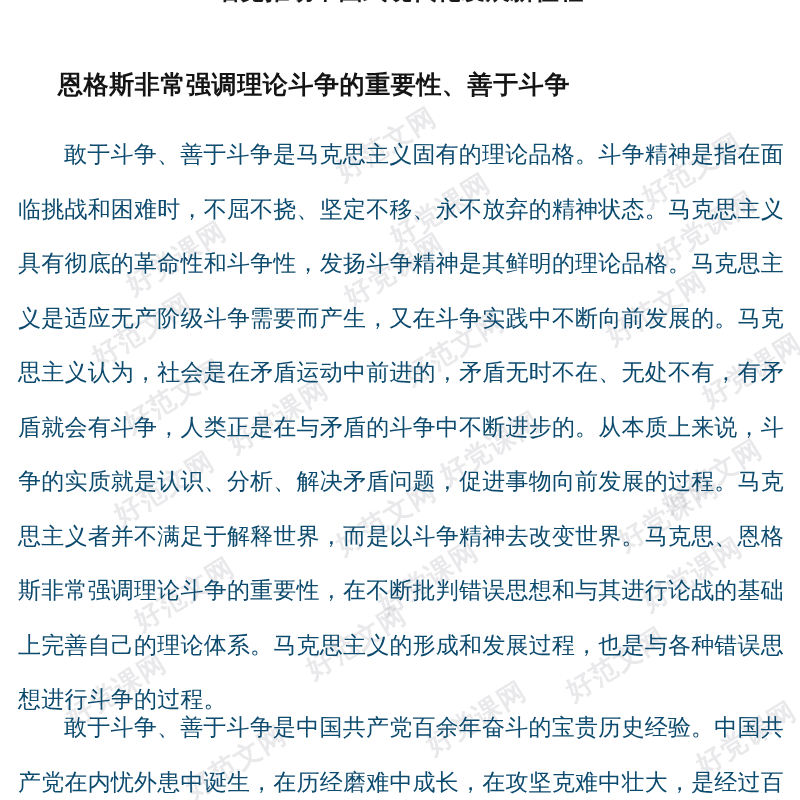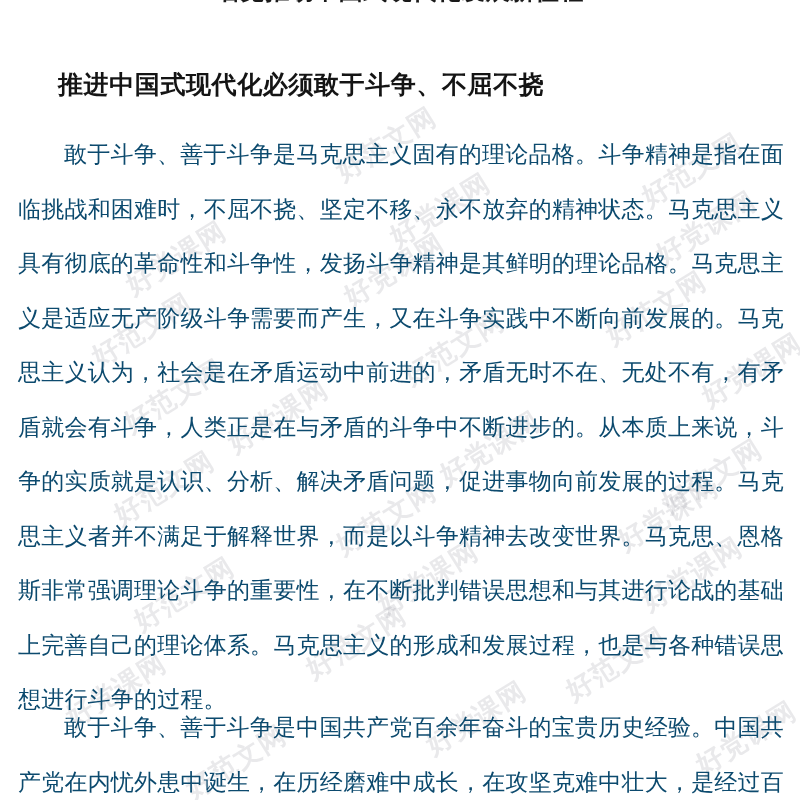--- a/index.html
+++ b/index.html
@@ -141,21 +141,21 @@
     <div class="wm" style="left:690px;  top:720px;">好党课网</div>
     <div class="wm" style="left:180px;  top:744px;">好范文网</div>
   </div>
 
   <div class="content">
 
     <div class="top-clip">
       <div class="line">省党推动中国式现代化发展新征程</div>
     </div>
 
-    <h1 class="doc-title">推进中国式现代化必须敢于斗争、不屈不挠</h1>
+    <h1 class="doc-title">恩格斯非常强调理论斗争的重要性、善于斗争</h1>
 
     <div class="body-block" id="para-1">
       <p>敢于斗争、善于斗争是马克思主义固有的理论品格。斗争精神是指在面临挑战和困难时，不屈不挠、坚定不移、永不放弃的精神状态。马克思主义具有彻底的革命性和斗争性，发扬斗争精神是其鲜明的理论品格。马克思主义是适应无产阶级斗争需要而产生，又在斗争实践中不断向前发展的。马克思主义认为，社会是在矛盾运动中前进的，矛盾无时不在、无处不有，有矛盾就会有斗争，人类正是在与矛盾的斗争中不断进步的。从本质上来说，斗争的实质就是认识、分析、解决矛盾问题，促进事物向前发展的过程。马克思主义者并不满足于解释世界，而是以斗争精神去改变世界。马克思、恩格斯非常强调理论斗争的重要性，在不断批判错误思想和与其进行论战的基础上完善自己的理论体系。马克思主义的形成和发展过程，也是与各种错误思想进行斗争的过程。</p>
     </div>
 
     <div class="body-block" id="para-2">
       <p>敢于斗争、善于斗争是中国共产党百余年奋斗的宝贵历史经验。中国共产党在内忧外患中诞生，在历经磨难中成长，在攻坚克难中壮大，是经过百年锤炼，</p>
     </div>
 
   </div>

